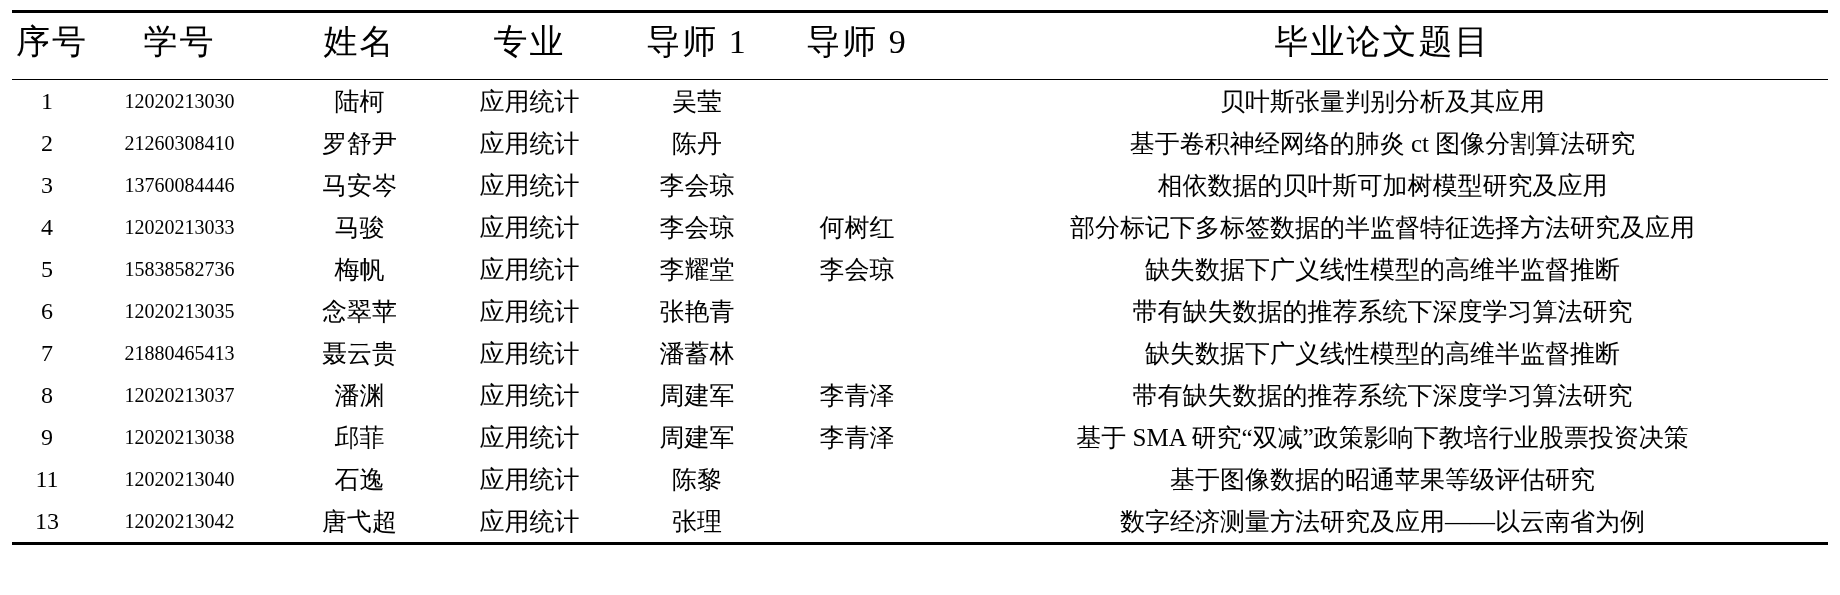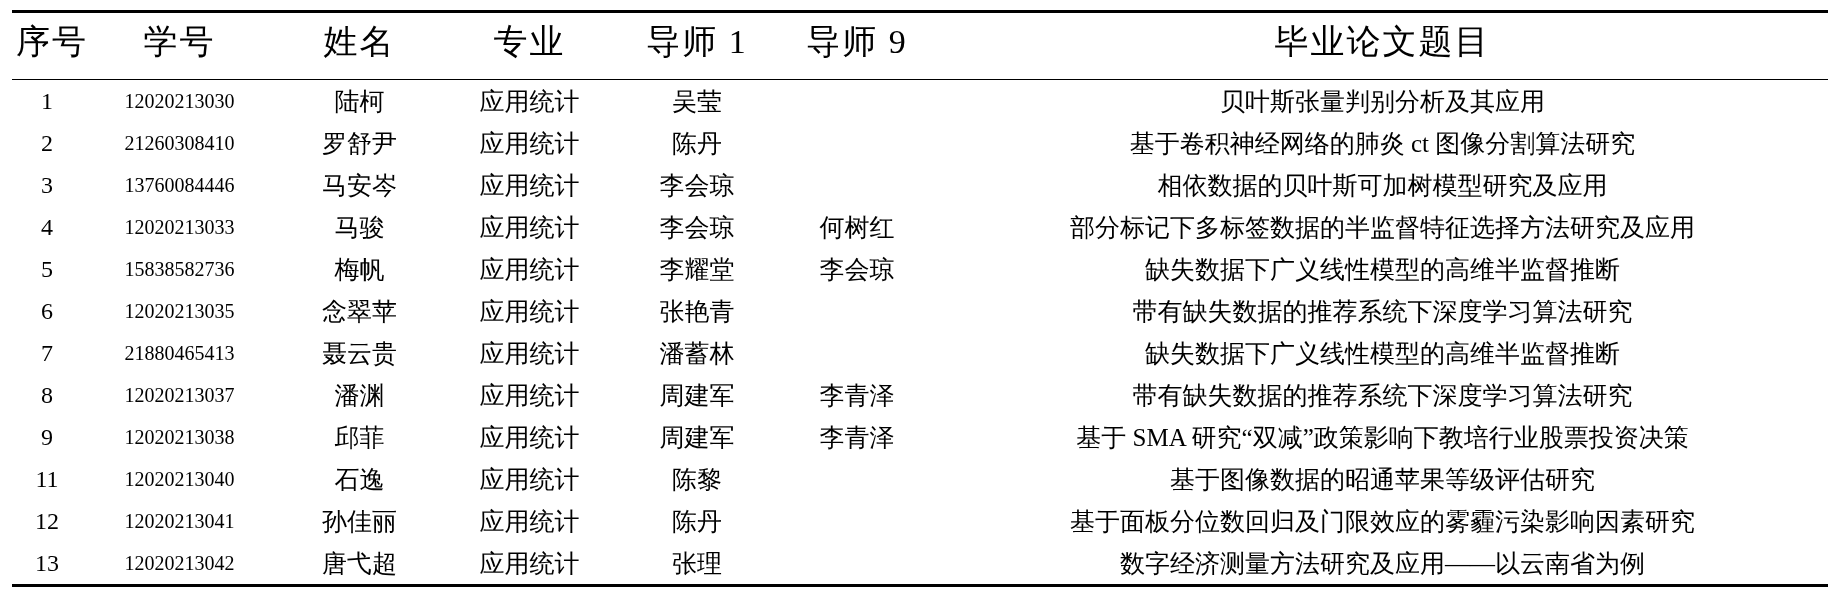--- a/index.html
+++ b/index.html
@@ -171,29 +171,20 @@
       <tr>
         <td class="idx">11</td>
         <td class="sid">12020213040</td>
         <td>石逸</td>
         <td>应用统计</td>
         <td>陈黎</td>
         <td></td>
         <td class="title">基于图像数据的昭通苹果等级评估研究</td>
       </tr>
       <tr>
-        <td class="idx">12</td>
-        <td class="sid">12020213041</td>
-        <td>孙佳丽</td>
-        <td>应用统计</td>
-        <td>陈丹</td>
-        <td></td>
-        <td class="title">基于面板分位数回归及门限效应的雾霾污染影响因素研究</td>
-      </tr>
-      <tr>
         <td class="idx">13</td>
         <td class="sid">12020213042</td>
         <td>唐弋超</td>
         <td>应用统计</td>
         <td>张理</td>
         <td></td>
         <td class="title">数字经济测量方法研究及应用——以云南省为例</td>
       </tr>
     </tbody>
   </table>

